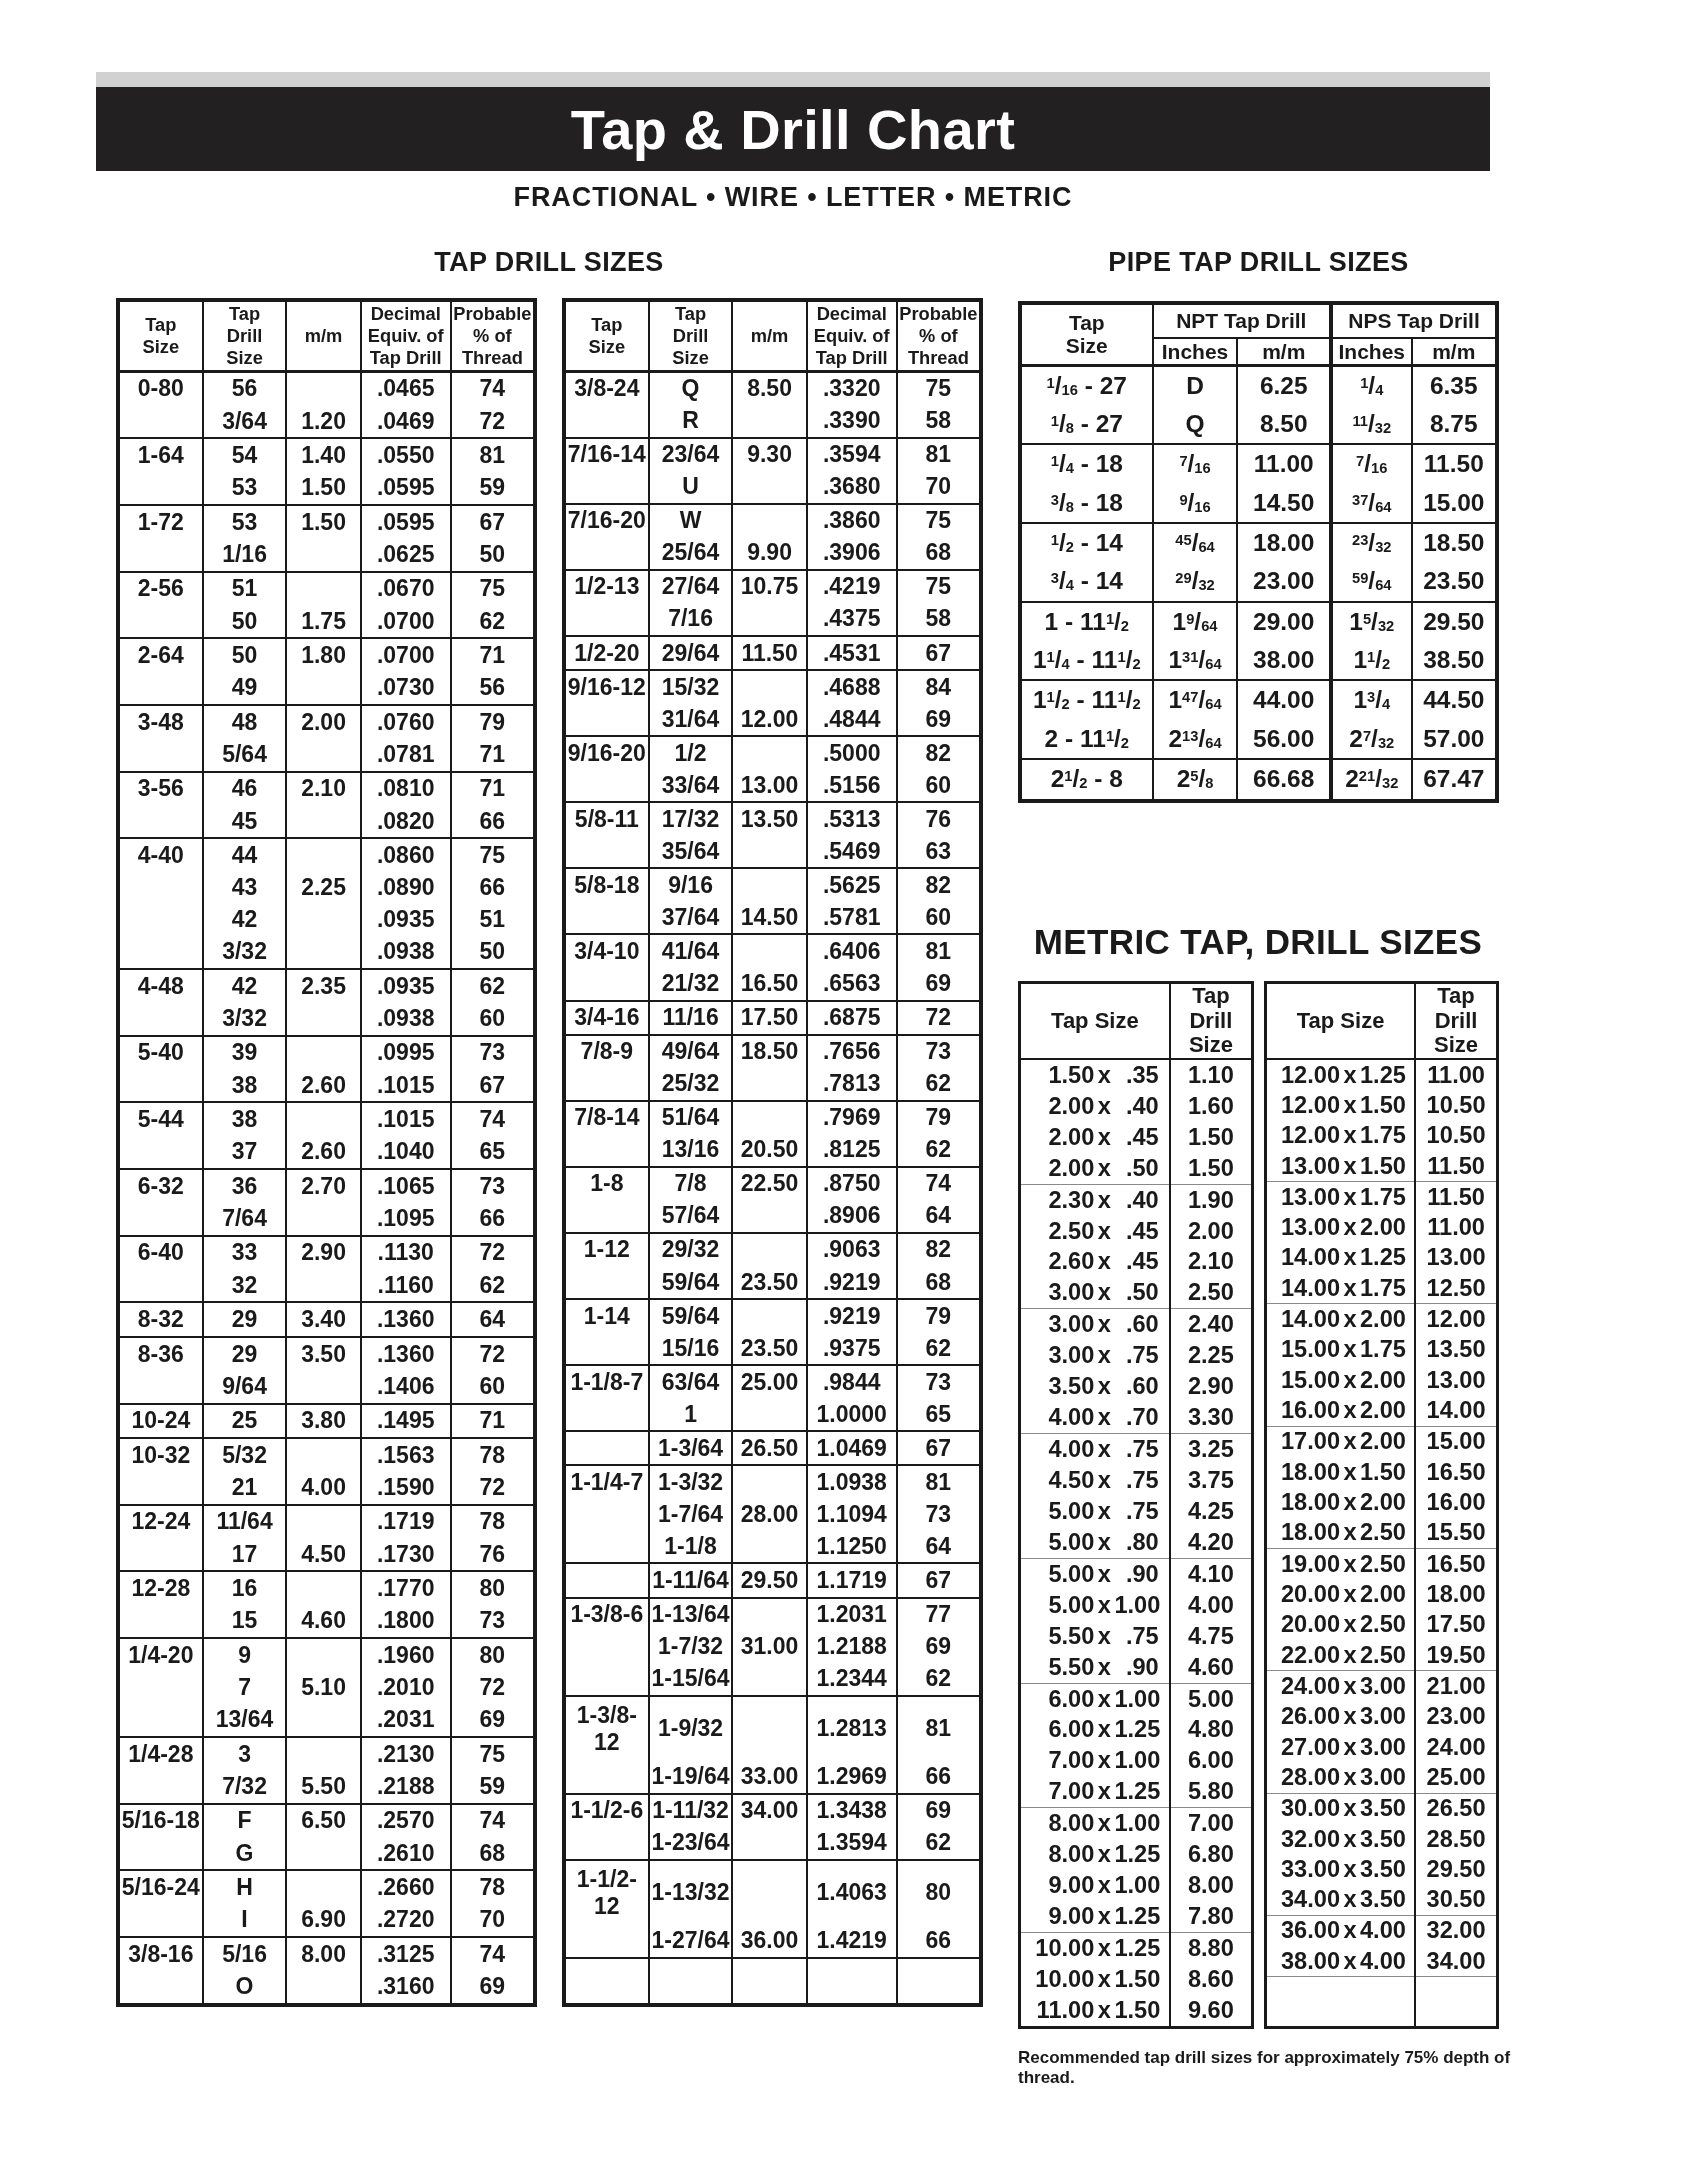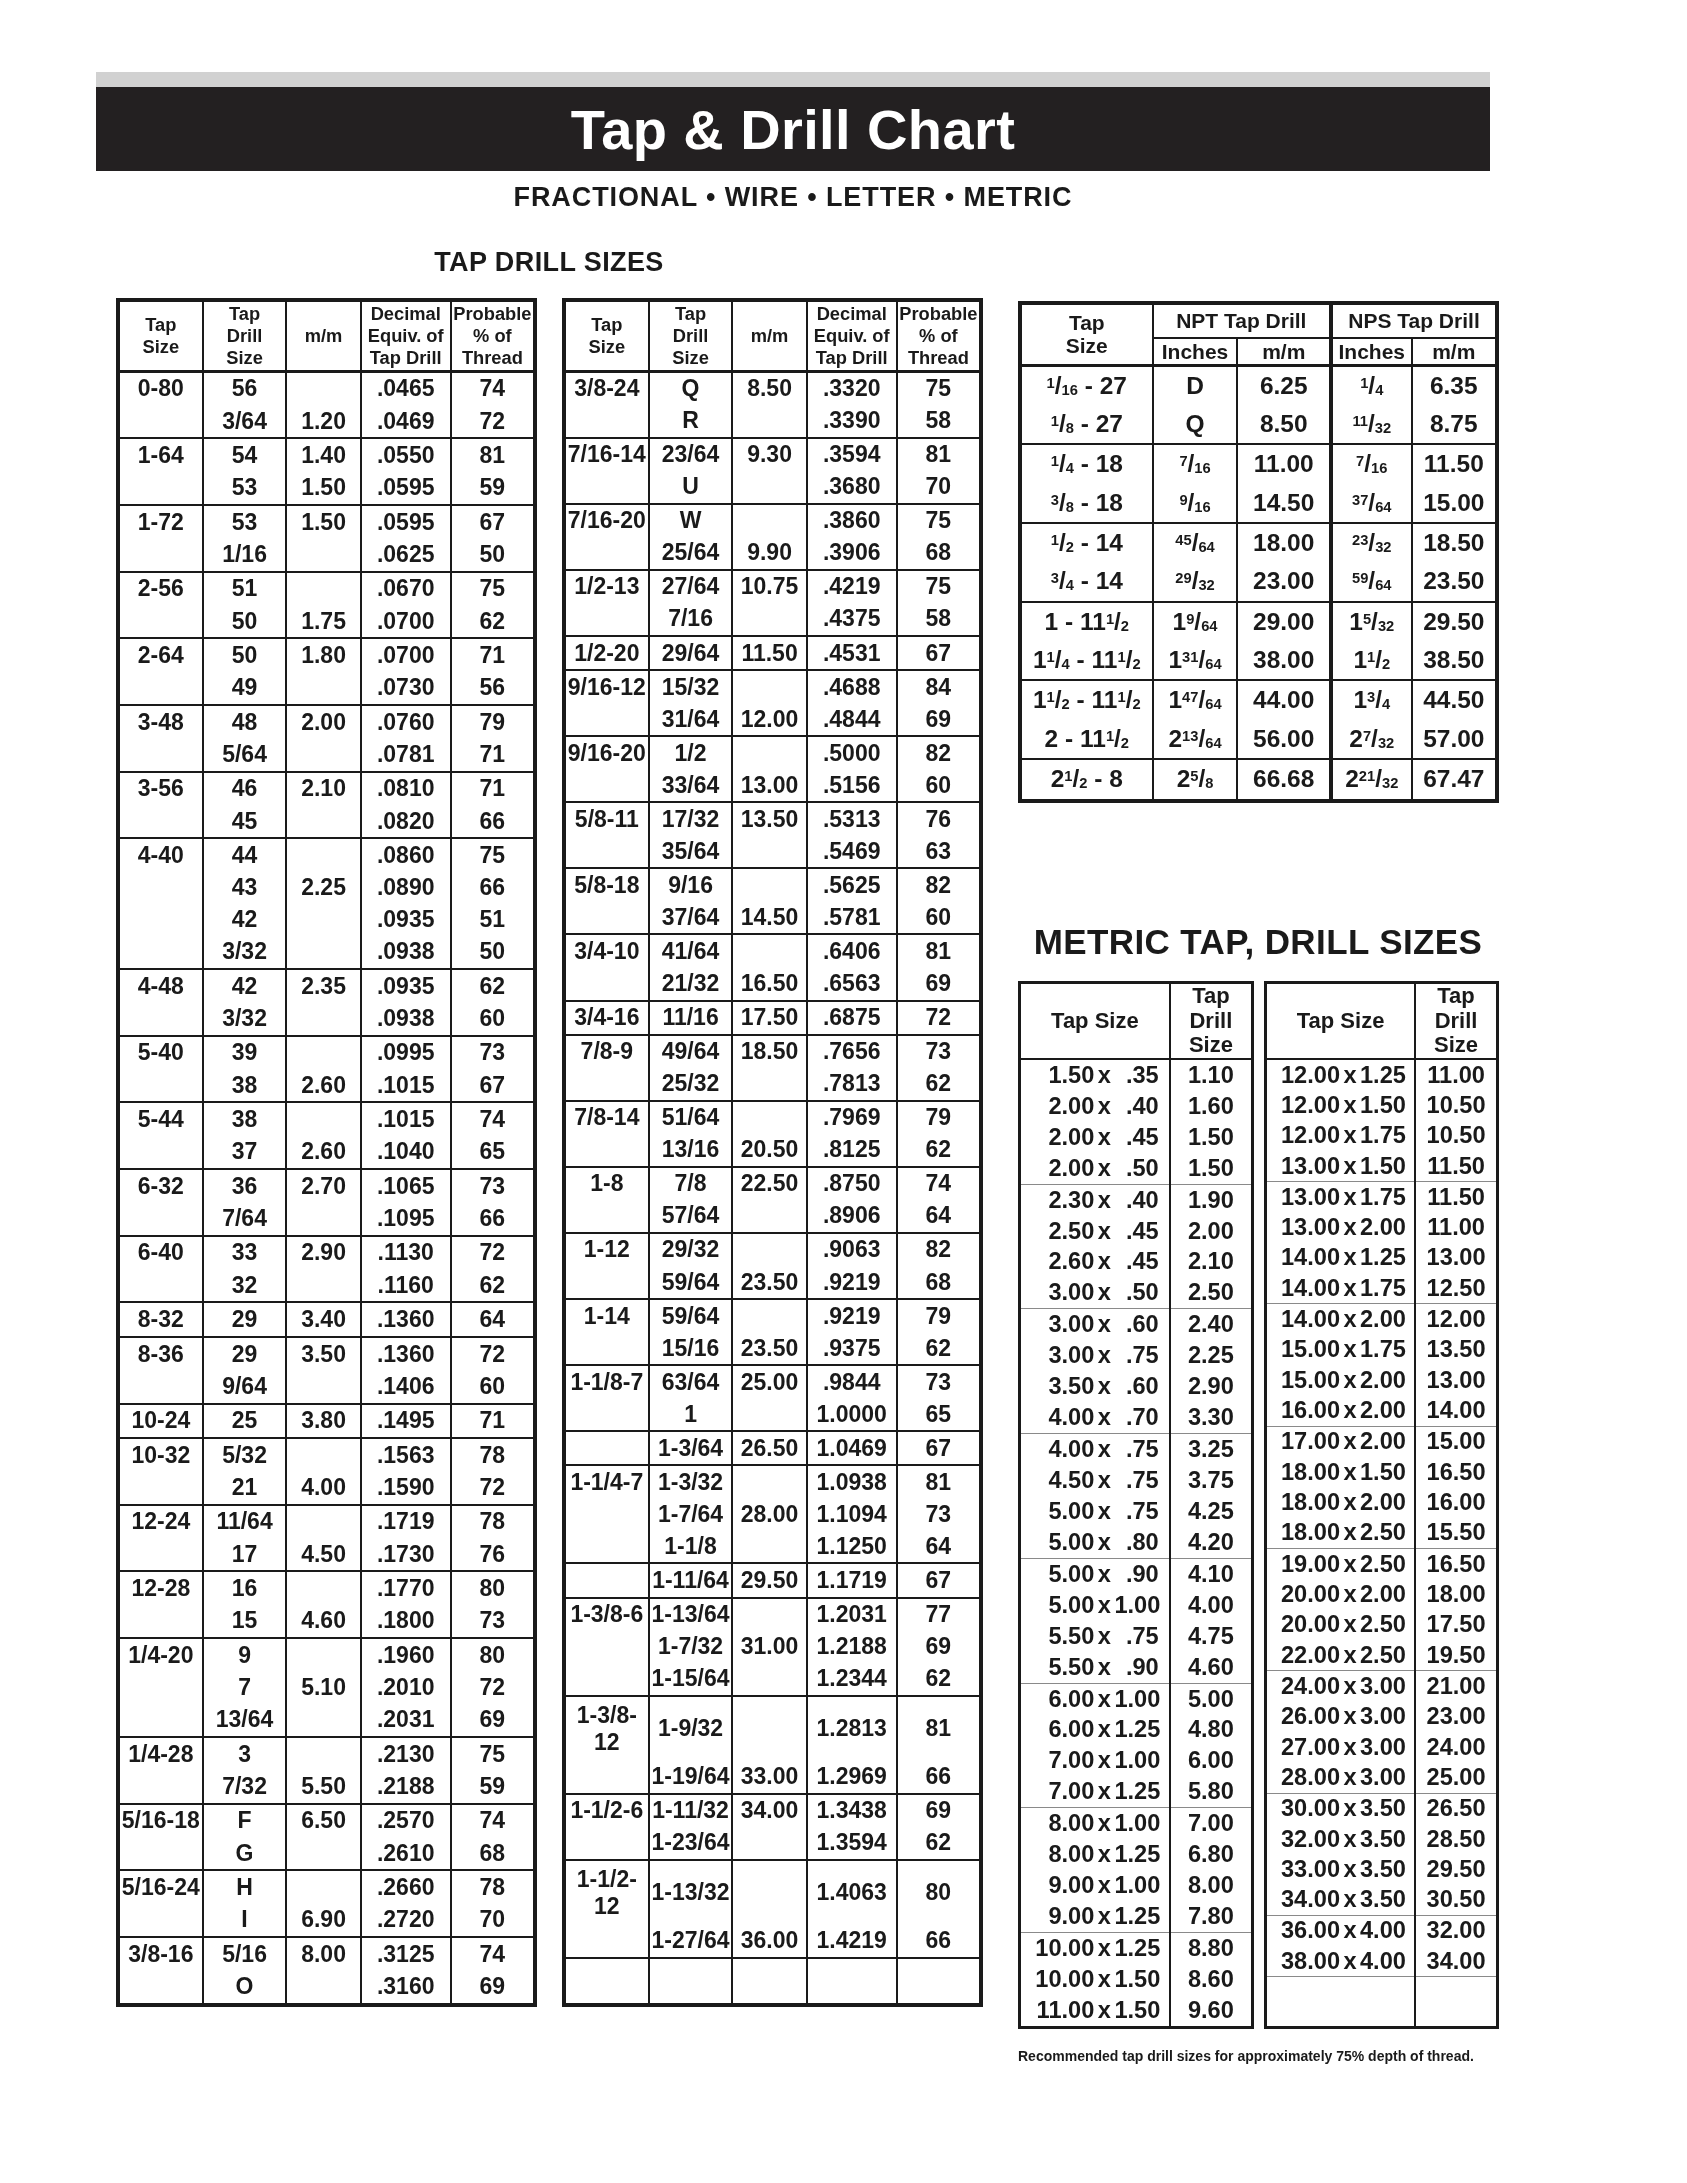--- a/index.html
+++ b/index.html
@@ -13,21 +13,21 @@
   .banner{
     left:96px; top:87px; width:1394px; height:84px; background:#232021;
     display:flex; align-items:center; justify-content:center;
   }
   .banner h1{margin:0; color:#ffffff; font-size:56px; letter-spacing:0.4px; font-weight:bold;}
   .subtitle{left:96px; top:182px; width:1394px; text-align:center; font-size:27px; letter-spacing:0.9px;}
   .section-title{text-align:center; font-size:27px; letter-spacing:0.4px;}
   .tap-title{left:116px; top:247px; width:866px;}
   .pipe-title{left:1018px; top:247px; width:481px;}
   .metric-title{left:1000px; top:922px; width:516px; font-size:35px;}
-  .footer{left:1018px; top:2048px; width:524px; font-size:14px;}
+  .footer{left:1018px; top:2048px; width:524px; font-size:17px;}
 
   .tbl-wrap{position:absolute;}
   #tap-left {left:116px; top:298px; width:421px; height:1709px;}
   #tap-right{left:562px; top:298px; width:421px; height:1709px;}
   #pipe     {left:1018px; top:301px; width:481px; height:502px;}
   #metric-left {left:1018px; top:981px; width:236px; height:1048px;}
   #metric-right{left:1264px; top:981px; width:235px; height:1048px;}
 
   table{border-collapse:collapse; table-layout:fixed; width:100%; height:100%;}
   th,td{padding:0; margin:0; text-align:center; vertical-align:middle; overflow:hidden;}
@@ -78,20 +78,21 @@
 <body>
 
 <div class="page">
   <div class="abs gray-bar"></div>
   <div class="abs banner">
     <h1>Tap &amp; Drill Chart</h1>
   </div>
   <div class="abs subtitle">FRACTIONAL • WIRE • LETTER • METRIC</div>
 
   <div class="abs section-title tap-title">TAP DRILL SIZES</div>
+  <div class="abs section-title pipe-title">PIPE TAP DRILL SIZES</div>
 
   <div id="tap-left" class="tbl-wrap">
       <table class="tap-table">
         <colgroup>
           <col style="width: 20.3%;">
           <col style="width: 20.1%;">
           <col style="width: 17.8%;">
           <col style="width: 21.6%;">
           <col style="width: 20.2%;">
         </colgroup>

